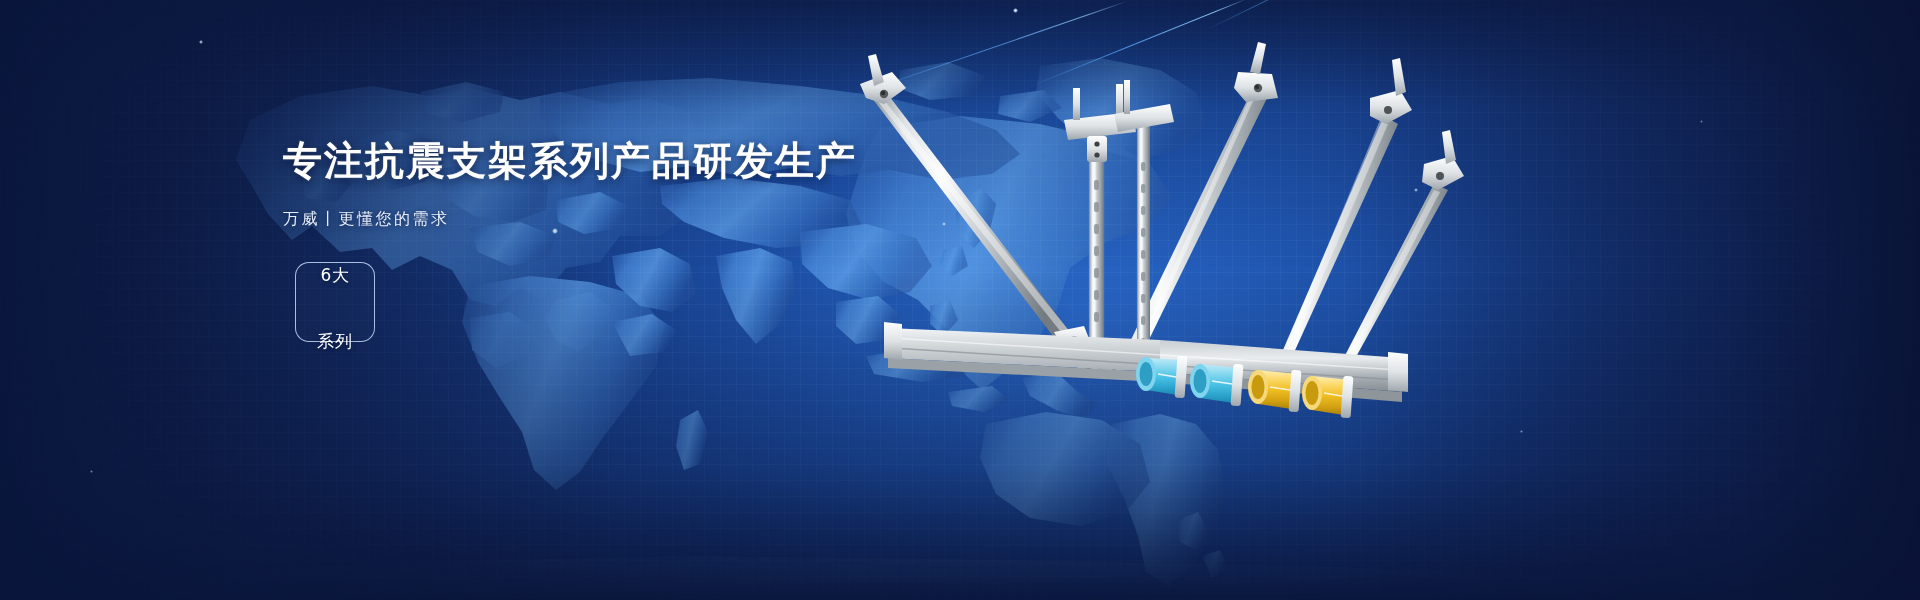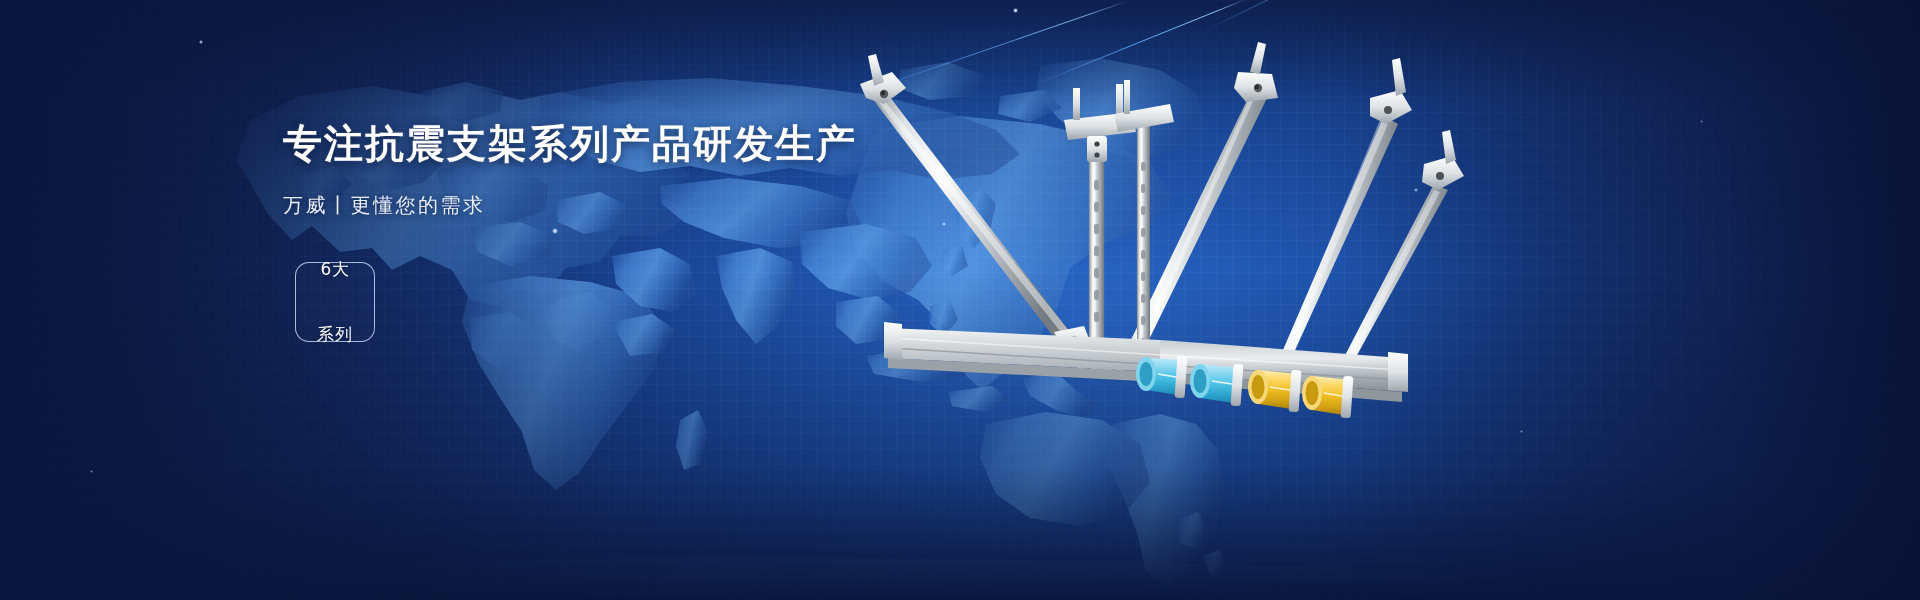--- a/index.html
+++ b/index.html
@@ -53,52 +53,52 @@
   .s3{ left:1205px; top:30px; width:120px; transform:rotate(-26deg); opacity:.45; }
 
   
   .spark{
     position:absolute; border-radius:50%;
     background:radial-gradient(circle, #ffffff 0%, rgba(200,225,255,.85) 35%, rgba(150,200,255,0) 72%);
   }
 
   
   .copy{
-    position:absolute; left:283px; top:123px; width:640px; z-index:6;
+    position:absolute; left:283px; top:140px; width:640px; z-index:6;
   }
   .headline{
     font-family:"DejaVu Sans","Liberation Sans",sans-serif;
     font-size:39px;
     font-weight:bold;
     letter-spacing:2px;
     color:#ffffff;
     line-height:1.08;
     white-space:nowrap;
     text-shadow:0 2px 10px rgba(3,14,45,.75), 0 0 2px rgba(255,255,255,.25);
   }
   .subline{
     margin-top:27px;
     font-family:"DejaVu Sans","Liberation Sans",sans-serif;
-    font-size:20px;
+    font-size:16px;
     color:#e8eefb;
     letter-spacing:2.5px;
     white-space:nowrap;
     text-shadow:0 1px 6px rgba(3,14,45,.7);
   }
 
   
   .badges{
     position:absolute; left:295px; top:262px; display:flex; gap:33px; z-index:6;
   }
   .badge{
     width:80px; height:80px;
     border:1px solid rgba(205,226,255,.82);
     border-radius:14px;
     display:flex; flex-direction:column;
-    align-items:center; justify-content:center;
+    align-items:center; 
     color:#ffffff;
     font-family:"DejaVu Sans","Liberation Sans",sans-serif;
     font-size:17px;
     line-height:1.5;
     letter-spacing:.5px;
     background:rgba(255,255,255,0.015);
     text-shadow:0 1px 5px rgba(3,14,45,.6);
     white-space:nowrap;
   }
   .badge .l2{ letter-spacing:1px;margin-top:40px; }

